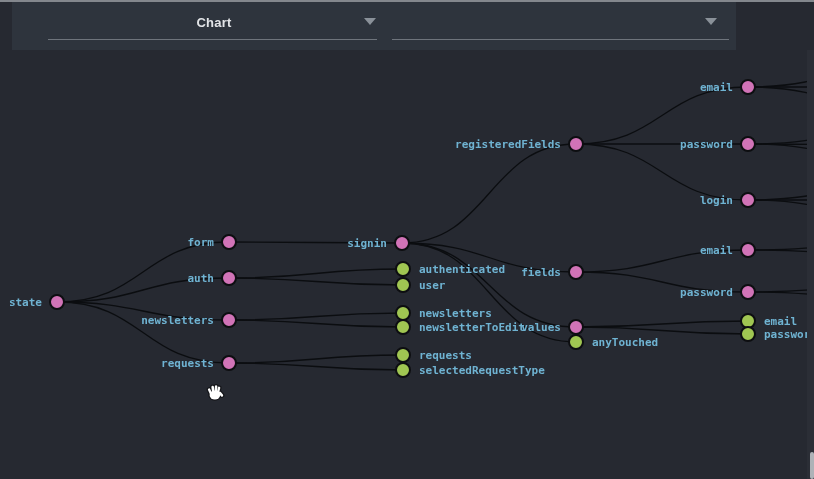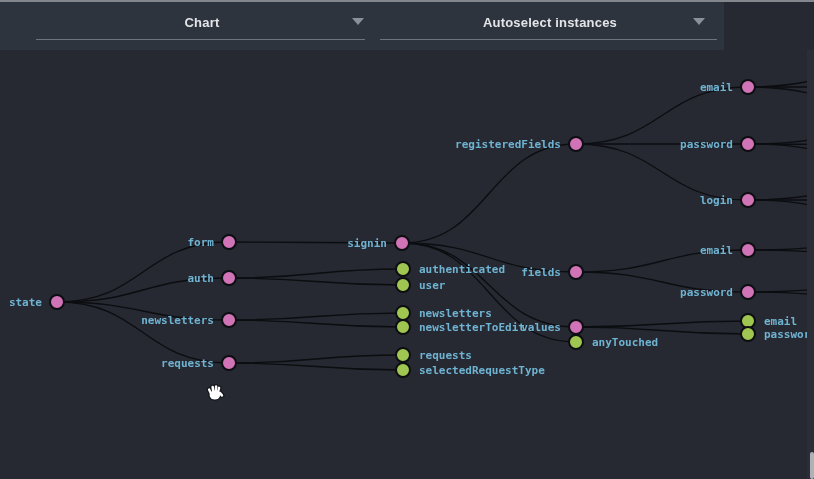--- a/index.html
+++ b/index.html
@@ -1,21 +1,21 @@
 <!DOCTYPE html>
 <html><head>
 <meta charset="utf-8">
 <style>
   html,body{margin:0;padding:0;}
   body{
     width:814px;height:479px;position:relative;overflow:hidden;
     background:#262931;font-family:"Liberation Sans",sans-serif;
   }
   .top-edge{position:absolute;top:0;left:0;width:814px;height:2px;background:#83878d;}
-  .toolbar{position:absolute;top:2px;left:0;width:696px;height:48px;background:#2E343D;display:flex;padding-left:28px;}
+  .toolbar{position:absolute;top:2px;left:12px;width:696px;height:48px;background:#2E343D;display:flex;padding-left:28px;}
   .select{position:relative;width:407px;display:flex;align-items:center;justify-content:center;}
   .select-label{color:#E3E5E8;font-size:13px;font-weight:bold;letter-spacing:.2px;margin-top:-8px;}
   .caret{position:absolute;top:16px;width:0;height:0;
     border-left:6px solid transparent;border-right:6px solid transparent;border-top:7px solid #8A9199;}
   .caret.c1{right:12px;}
   .caret.c2{right:19px;}
   .underline{position:absolute;bottom:10px;height:1px;background:#6E747C;}
   .underline.u1{left:8px;right:11px;}
   .underline.u2{left:4px;right:7px;}
   .chart{position:absolute;top:50px;left:0;width:814px;height:429px;background:#262931;cursor:grab;}
@@ -30,21 +30,20 @@
 
 <div class="top-edge"></div>
 
 <div class="toolbar" style="background: rgb(46, 52, 61);">
   <div class="select">
     <span class="select-label" style="color: rgb(227, 229, 232);">Chart</span>
     <span class="caret c1" style="border-top-color: rgb(138, 145, 153);"></span>
     <span class="underline u1" style="background: rgb(110, 116, 124);"></span>
   </div>
   <div class="select">
-    <span class="select-label" style="color: rgb(227, 229, 232);">Autoselect instances</span>
     <span class="caret c2" style="border-top-color: rgb(138, 145, 153);"></span>
     <span class="underline u2" style="background: rgb(110, 116, 124);"></span>
   </div>
 </div>
 
 <div class="chart" style="background: rgb(38, 41, 49);">
   <svg id="tree-svg" width="814" height="429" viewBox="0 0 814 429">
       <path d="M57,252C143,252 143,192 229,192" fill="none" stroke="#0B0D10" stroke-width="1.3"></path>
       <path d="M57,252C143,252 143,228 229,228" fill="none" stroke="#0B0D10" stroke-width="1.3"></path>
       <path d="M57,252C143,252 143,270 229,270" fill="none" stroke="#0B0D10" stroke-width="1.3"></path>

